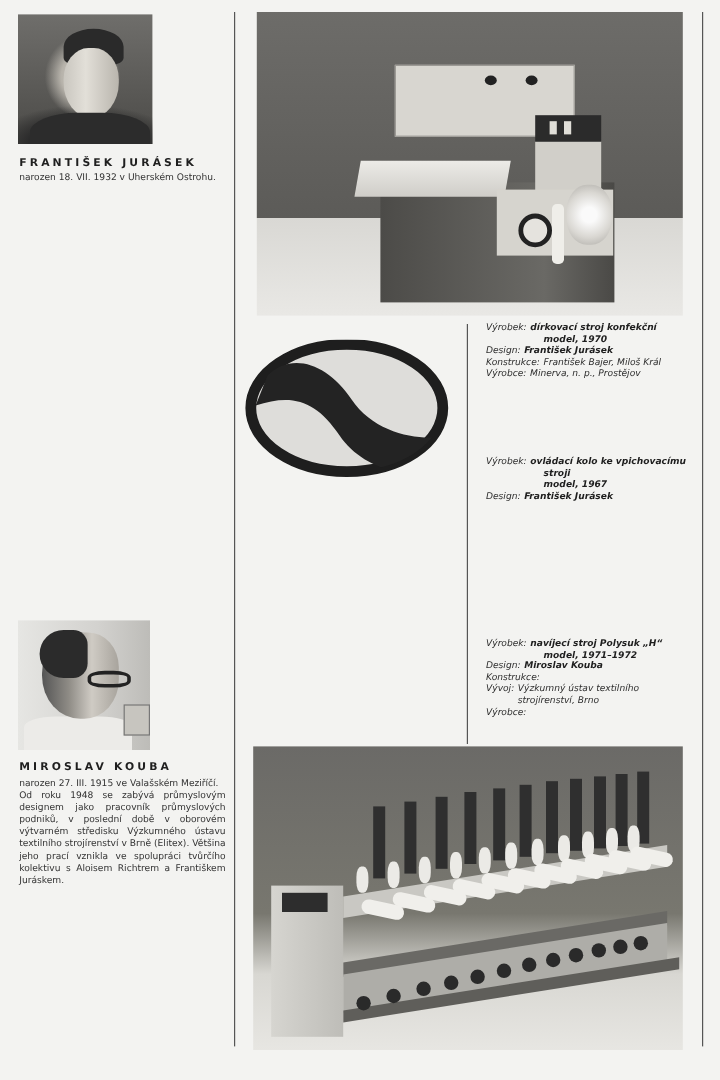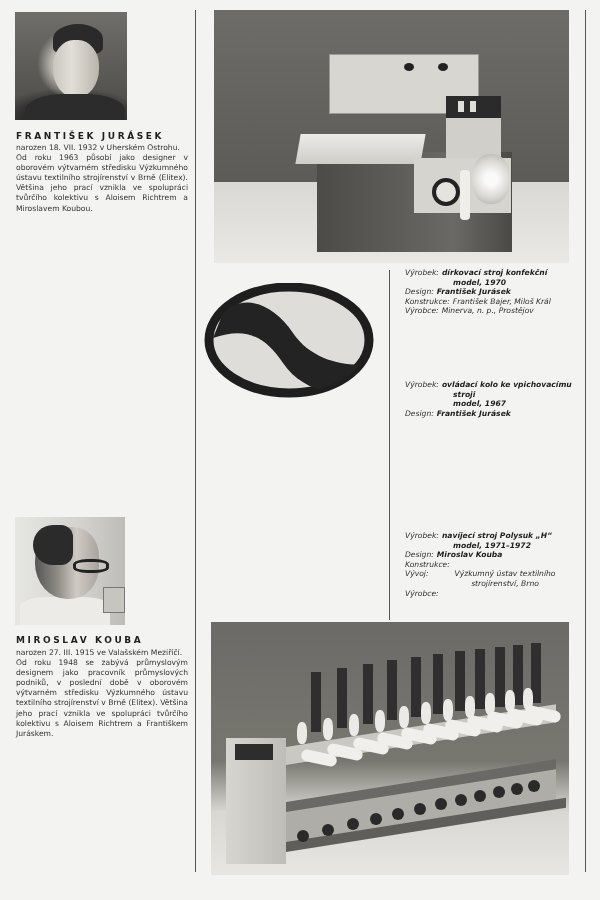--- a/index.html
+++ b/index.html
@@ -89,21 +89,20 @@
 <div class="vline" style="left:389px; top:270px; height:350px;"></div>
 
 <div class="portrait p1">
   <div class="hair"></div>
     <div class="face"></div>
     <div class="shirt"></div>
 </div>
 <div class="name" style="top:131px;">FRANTIŠEK JURÁSEK</div>
 <div class="bio" style="top:143px;">
   <p>narozen 18. VII. 1932 v Uherském Ostrohu.</p>
-  <p>Od roku 1963 působí jako designer v oborovém výtvarném středisku Výzkumného ústavu textilního strojírenství v Brně (Elitex). Většina jeho prací vznikla ve spolupráci tvůrčího kolektivu s Aloisem Richtrem a Miroslavem Koubou.</p>
 </div>
 
 <div class="portrait p2">
   <div class="coat"></div>
     <div class="head"></div>
     <div class="hair"></div>
     <div class="glasses"></div>
     <div class="device"></div>
 </div>
 <div class="name" style="top:635px;">MIROSLAV KOUBA</div>
@@ -191,21 +190,21 @@
     </div>
   <div class="row">
       <span class="lbl">Design:</span>
       <span class="val bold">Miroslav Kouba</span>
     </div>
   <div class="row">
       <span class="lbl">Konstrukce:</span>
     </div>
   <div class="row">
       <span class="lbl">Vývoj:</span>
-      <span class="val" style="width:150px;text-align:center;">Výzkumný ústav textilního strojírenství, Brno</span>
+      <span class="val" style="width:150px;">Výzkumný ústav textilního strojírenství, Brno</span>
     </div>
   <div class="row">
       <span class="lbl">Výrobce:</span>
     </div>
 </div>
 
 <div class="photo winder">
   <div class="rail"></div>
   <div class="tray1"></div>
   <div class="lower"></div>

